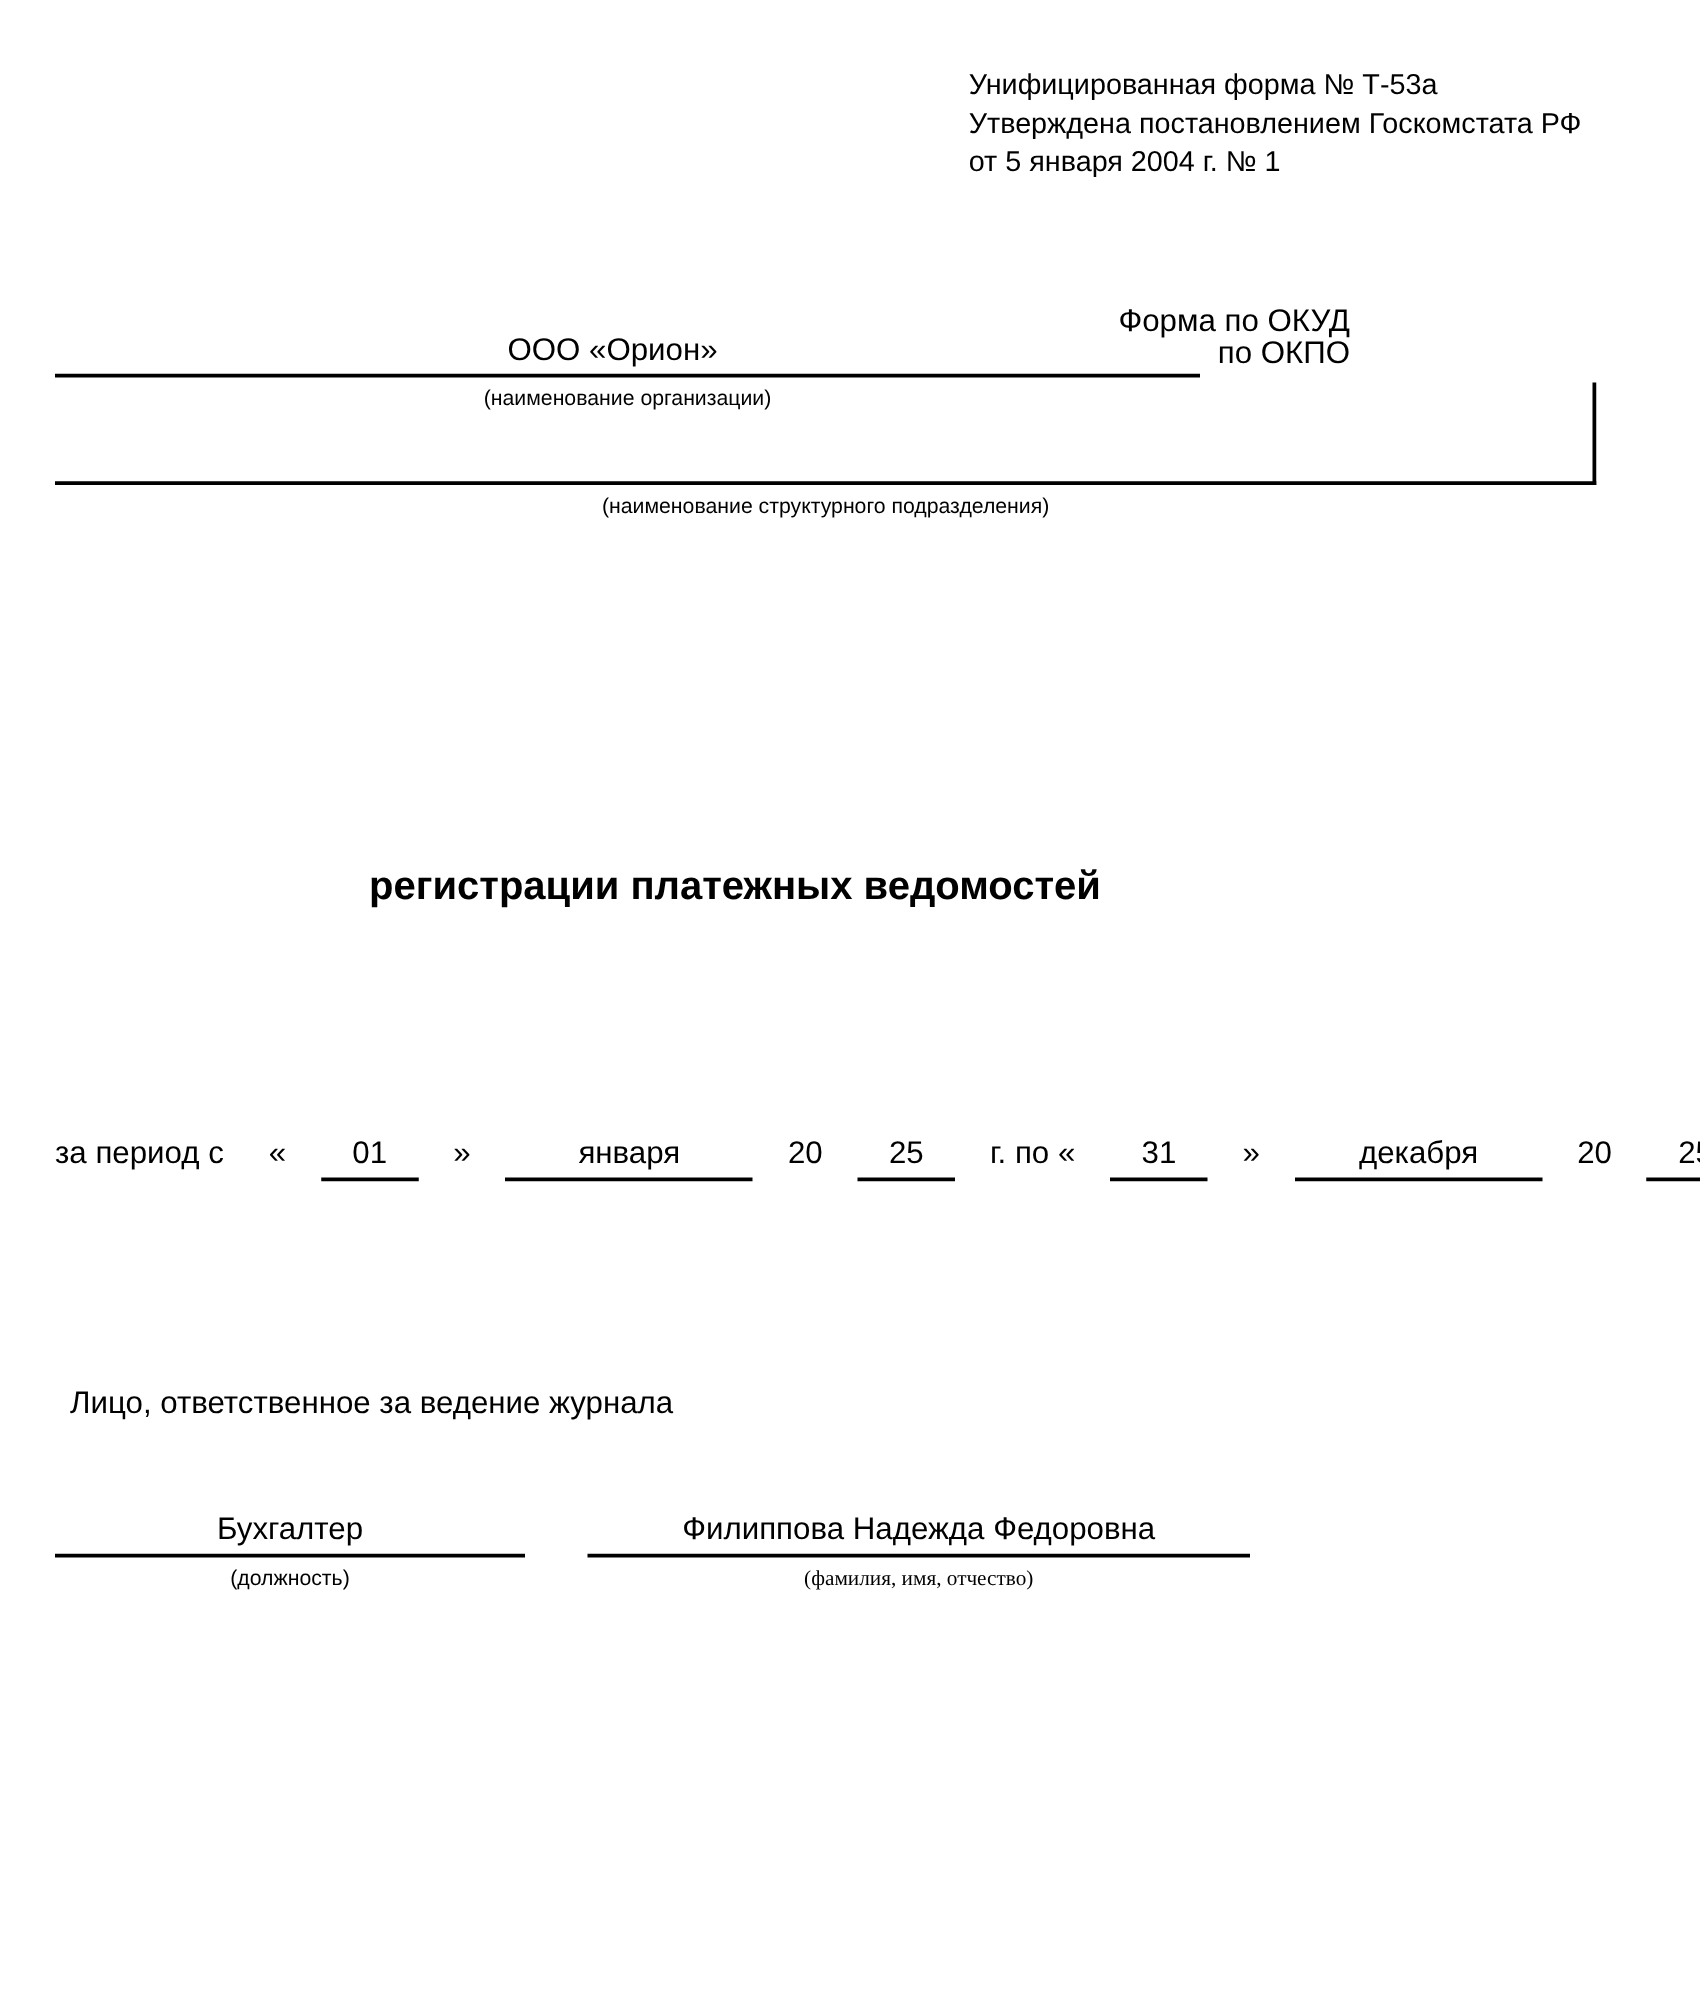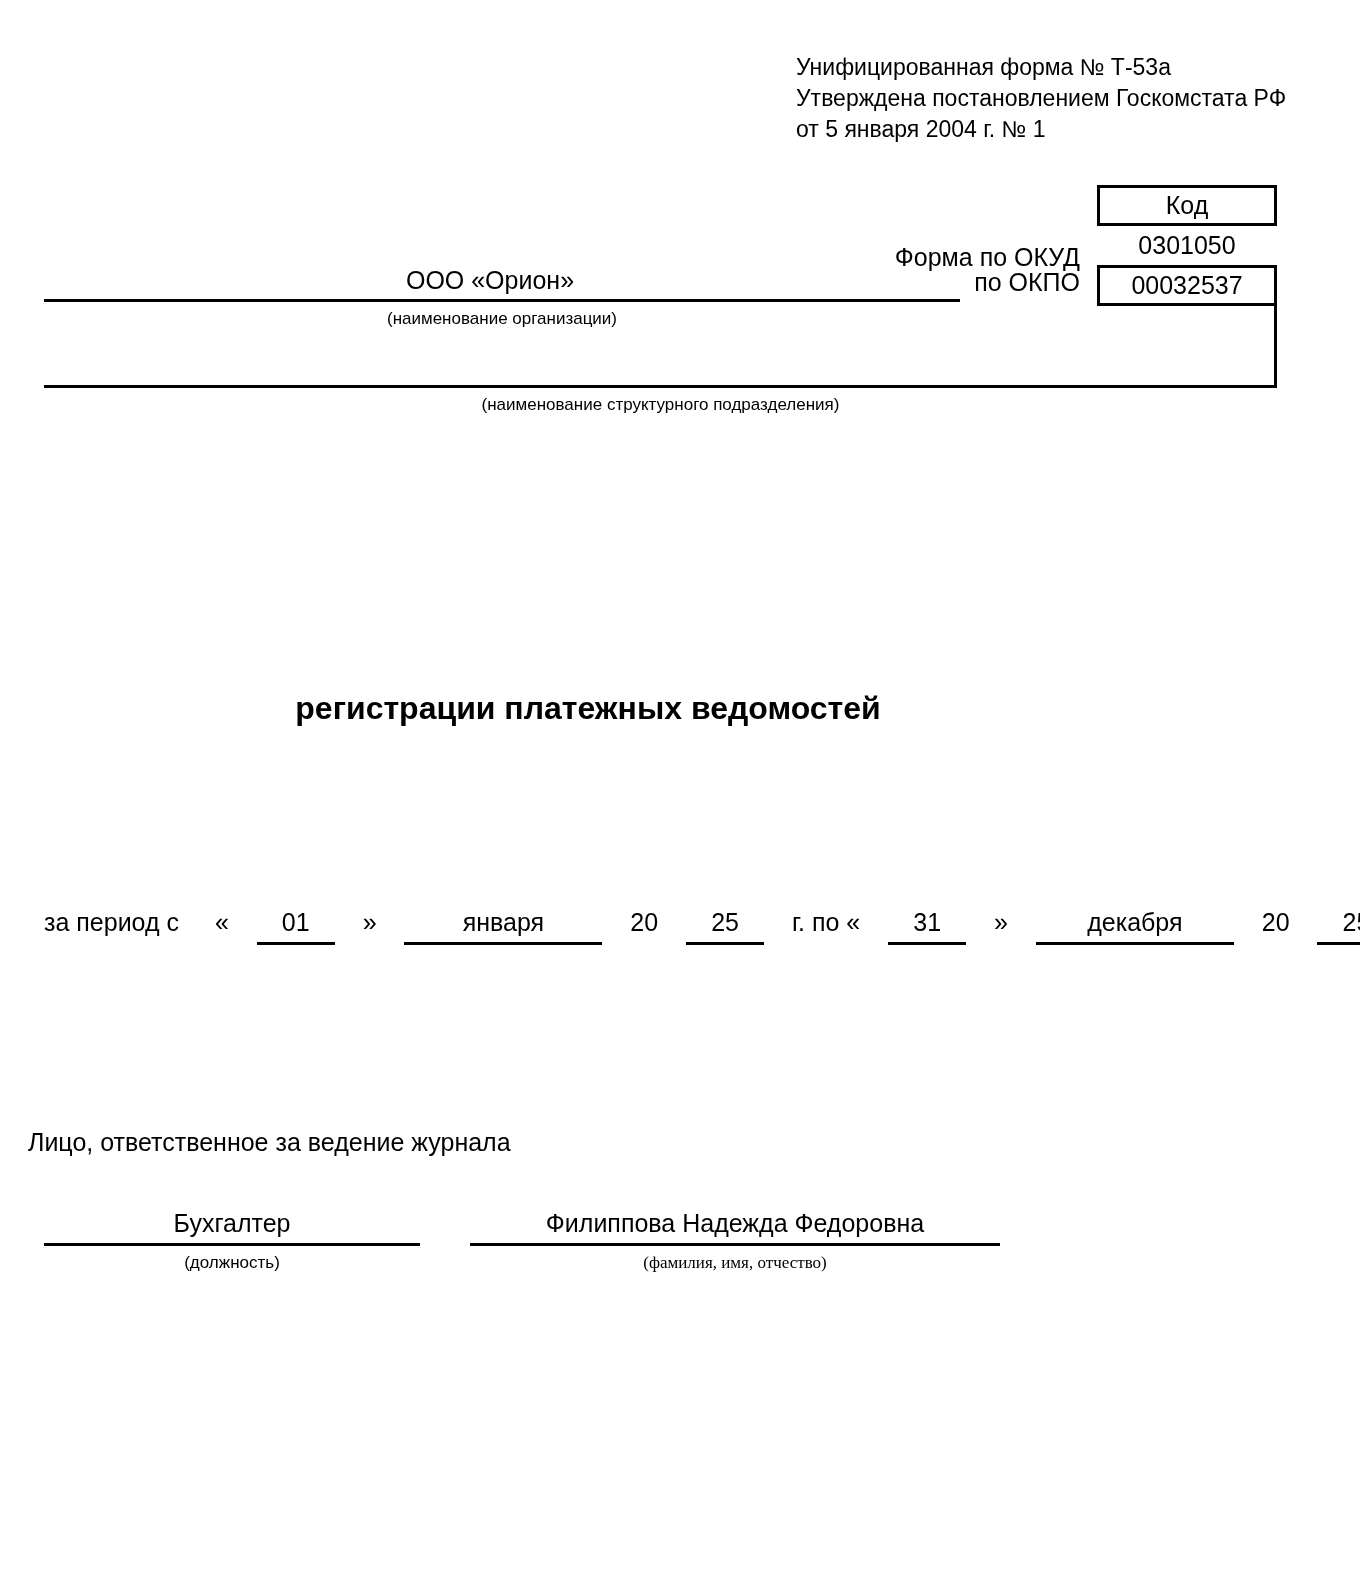--- a/index.html
+++ b/index.html
@@ -43,21 +43,21 @@
 
   
   #form-ref {
     position: absolute;
     left: 775px;
     top: 52px;
     font-size: 23px;
     line-height: 31px;
     white-space: nowrap;
   }
-  #form-ref div { white-space: nowrap; margin-left: 21px; }
+  #form-ref div { white-space: nowrap; }
 
   
   #code-block {
     position: absolute;
     left: 1097px;
     top: 185px;
     width: 180px;
   }
   .code-cell {
     box-sizing: border-box;
@@ -119,25 +119,24 @@
   }
   .w-day   { width: 78px; }
   .w-month { width: 198px; }
   .w-year  { width: 78px; }
   .gap-sm  { display: inline-block; width: 14px; }
   .gap-md  { display: inline-block; width: 22px; }
 
   
   #responsible-label {
     position: absolute;
-    left: 28px;
+    left: 56px;
     top: 1108px;
     font-size: 25px;
     white-space: nowrap;
-    margin-top: 20px;
   }
   .sig-value {
     position: absolute;
     top: 1209px;
     font-size: 25px;
     text-align: center;
     white-space: nowrap;
   }
 
   
@@ -158,25 +157,20 @@
 
   <div id="form-ref">
     <div>Унифицированная форма № Т-53а</div>
     <div>Утверждена постановлением Госкомстата РФ</div>
     <div>от 5 января 2004 г. № 1</div>
   </div>
 
   <div class="code-label" style="left:790px; top:229px; width:290px;margin-top:14px;">Форма по ОКУД</div>
   <div class="code-label" style="left:790px; top:268px; width:290px;">по ОКПО</div>
 
-  <div id="code-block">
-    <div class="code-cell">Код</div>
-    <div class="code-cell plain">0301050</div>
-    <div class="code-cell">00032537</div>
-  </div>
 
   <div class="vrule" style="left:1274px; top:306px; height:82px;"></div>
 
   <div class="filled" style="left:32px; top:266px; width:916px; text-align:center;">ООО «Орион»</div>
   <div class="rule" style="left:44px; top:299px; width:916px;"></div>
   <div class="caption" style="left:44px; top:309px; width:916px;">(наименование организации)</div>
 
   <div class="filled" style="left:44px; top:352px; width:1233px; text-align:center;"></div>
   <div class="rule" style="left:44px; top:385px; width:1233px;"></div>
   <div class="caption" style="left:44px; top:395px; width:1233px;">(наименование структурного подразделения)</div>

